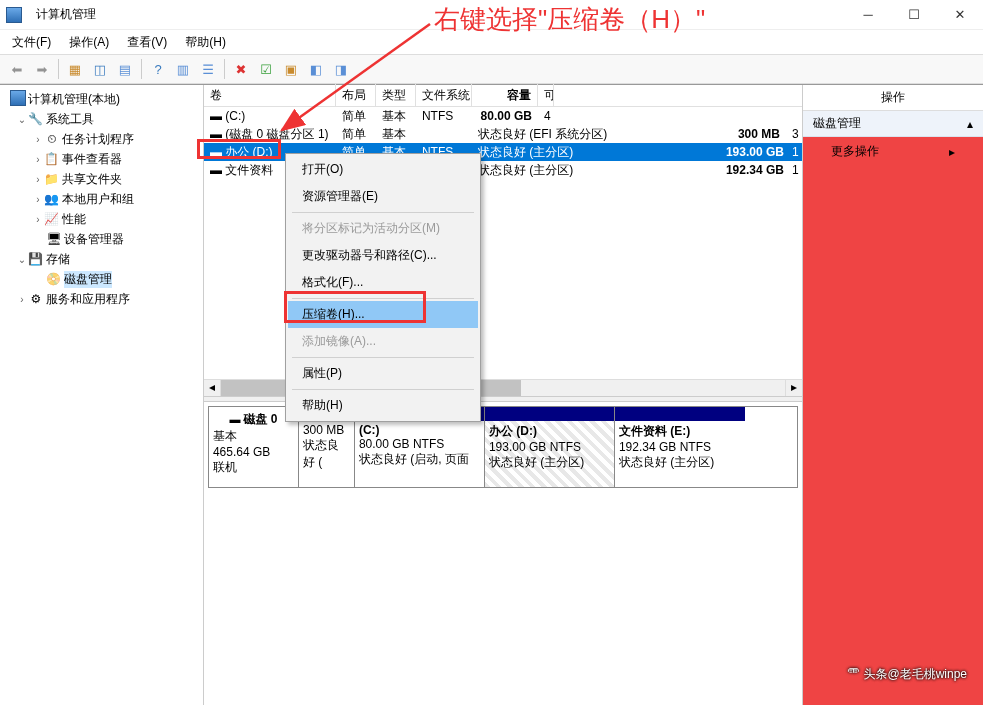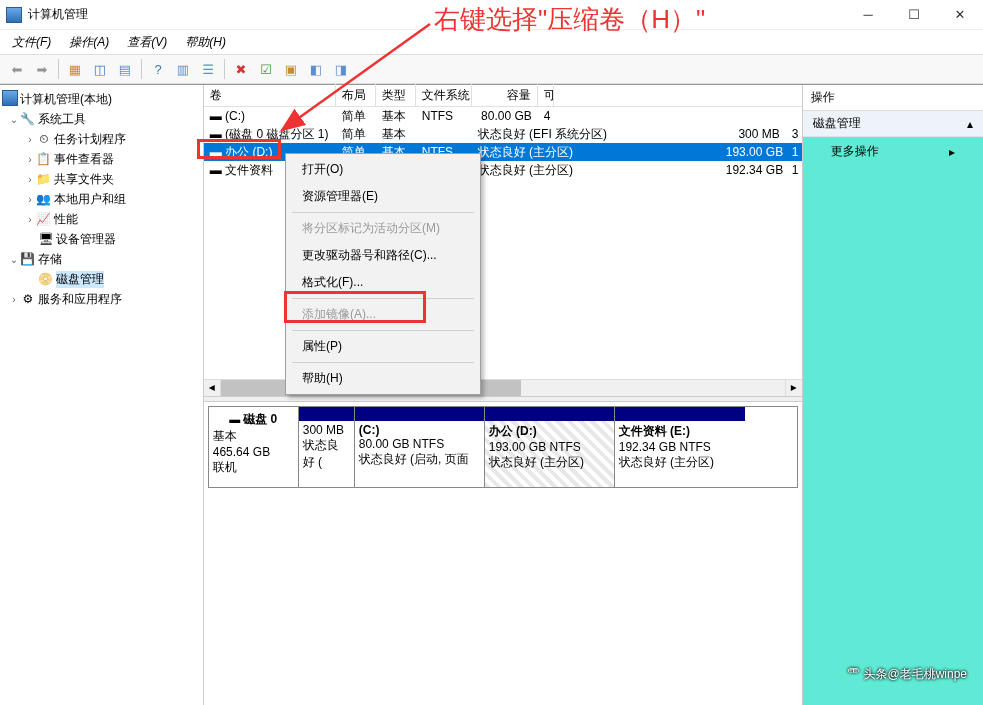--- a/index.html
+++ b/index.html
@@ -1,44 +1,44 @@
 <!DOCTYPE html>
 <html><head>
 <meta charset="utf-8">
 <style>
 * { box-sizing: border-box; margin: 0; padding: 0; font-family: "Microsoft YaHei", "SimSun", sans-serif; font-size: 12px; }
 body { width: 983px; height: 705px; background: #fff; position: relative; overflow: hidden; }
 .titlebar { height: 30px; display: flex; align-items: center; padding: 0 0 0 6px; background: #fff; border-bottom: 1px solid #eee; }
-.titlebar .title { margin-left: 6px; }
+.titlebar .title { margin-left: 14px; }
 .win-controls { margin-left: auto; display: flex; }
 .win-controls div { width: 46px; height: 30px; display: flex; align-items: center; justify-content: center; font-size: 13px; color: #333; }
 .menubar { height: 24px; display: flex; align-items: center; padding-left: 8px; gap: 10px; background: #fff; }
-.menubar span { padding: 2px 4px; font-style: italic; }
+.menubar span { padding: 2px 4px; }
 .toolbar { height: 30px; display: flex; align-items: center; padding-left: 6px; gap: 3px; border-top: 1px solid #ddd; border-bottom: 1px solid #ddd; background: #f8f8f8; }
 .tbtn { width: 22px; height: 22px; display: flex; align-items: center; justify-content: center; border: 1px solid transparent; font-size: 13px; }
 .tbtn.disabled { opacity: 0.4; }
 .sep { width: 1px; height: 20px; background: #ccc; margin: 0 2px; }
 .main { display: flex; height: calc(705px - 30px - 24px - 30px); border-top: 1px solid #999; }
-.tree { width: 208px; border-right: 1px solid #ccc; padding: 4px 0; overflow: hidden; }
+.tree { width: 208px; border-right: 1px solid #ccc; padding: 4px 8px; overflow: hidden; }
 .tree-item { display: flex; align-items: center; height: 20px; padding-left: 4px; white-space: nowrap; }
 .tree-item .exp { width: 12px; text-align: center; color: #666; font-size: 10px; }
 .tree-item .ticon { width: 16px; text-align: center; margin-right: 2px; }
 .tree-item.selected .tlabel { background: #cce8ff; }
 .center { flex: 1; display: flex; flex-direction: column; border-right: 1px solid #ccc; position: relative; }
 .vol-header { display: flex; background: #fff; border-bottom: 1px solid #e0e0e0; height: 22px; align-items: center; }
 .vol-header div { border-right: 1px solid #e0e0e0; padding: 3px 6px; overflow: hidden; white-space: nowrap; }
 .vol-row { display: flex; height: 18px; align-items: center; }
 .vol-row div { padding: 1px 6px; overflow: hidden; white-space: nowrap; }
 .vol-row.selected { background: #0078d7; color: #fff; }
 .col-vol { width: 132px; }
 .col-layout { width: 40px; }
 .col-type { width: 40px; }
 .col-fs { width: 56px; }
 .col-status { width: 248px; }
-.col-cap { width: 66px; text-align: right; }
+.col-cap { width: 66px; text-align: right; font-weight: bold; }
 .col-free { width: 16px; text-align: right; }
 .vol-list { height: 272px; overflow: hidden; position: relative; }
 .hscroll { height: 17px; background: #f0f0f0; border-top: 1px solid #ddd; display: flex; }
 .hscroll .thumb { background: #c2c2c2; height: 100%; }
 .divider { height: 6px; background: #f0f0f0; border-top: 1px solid #ccc; border-bottom: 1px solid #ccc; cursor: ns-resize; }
 .disk-panel { flex: 1; padding: 4px; overflow: hidden; display: flex; flex-direction: column; }
 .disk-row { display: flex; height: 82px; border: 1px solid #888; }
 .disk-info { width: 90px; border-right: 1px solid #888; padding: 4px; background: #fff; }
 .disk-info .dicon { font-size: 11px; text-align: center; }
 .disk-parts { display: flex; flex: 1; }
@@ -46,21 +46,21 @@
 .part .stripe { height: 14px; margin: -4px -4px 2px -4px; }
 .part .pname { font-weight: bold; }
 .part-0 { width: 56px; }
 .part-1 { width: 130px; }
 .part-2 { width: 130px; }
 .part-3 { width: 130px; border-right: none; }
 .stripe.navy { background: #000080; }
 .part.hatched { background: repeating-linear-gradient(45deg, #e8e8e8 0 4px, #fff 4px 8px); }
 .legend { margin-top: auto; height: 22px; display: flex; align-items: center; gap: 6px; border-top: 1px solid #ccc; padding: 2px 6px; }
 .legend .swatch { width: 12px; height: 12px; display: inline-block; }
-.actions { width: 184px; background: #5eead4; }
+.actions { width: 184px; background: #ef4444; text-align: center; }
 .actions-header { background: #fff; border-bottom: 1px solid #ddd; padding: 4px 8px; }
 .actions-sub { background: #eef3fa; padding: 4px 10px; display: flex; align-items: center; justify-content: space-between; border-bottom: 1px solid #dbe3ee; }
 .actions-item { padding: 6px 28px; display: flex; align-items: center; justify-content: space-between; }
 .context-menu { position: absolute; left: 285px; top: 153px; width: 196px; background: #f2f2f2; border: 1px solid #a0a0a0; box-shadow: 3px 3px 4px rgba(0,0,0,0.25); z-index: 20; padding: 2px; }
 .cm-item { padding: 5px 14px; white-space: nowrap; }
 .cm-item.disabled { color: #9a9a9a; }
 .cm-item.highlighted { background: #90c8f6; }
 .cm-sep { height: 1px; background: #d0d0d0; margin: 2px 4px; }
 .red-box { position: absolute; border: 3px solid #e33; pointer-events: none; z-index: 25; }
 .annotation-text { position: absolute; color: #e33; font-size: 26px; z-index: 30; }
@@ -275,20 +275,21 @@
 </div>
 
 <div class="context-menu">
   <div class="cm-item">打开(O)</div>
   <div class="cm-item">资源管理器(E)</div>
   <div class="cm-sep"></div>
   <div class="cm-item disabled">将分区标记为活动分区(M)</div>
   <div class="cm-item">更改驱动器号和路径(C)...</div>
   <div class="cm-item">格式化(F)...</div>
   <div class="cm-sep"></div>
+  <div class="cm-item highlighted">压缩卷(H)...</div>
   <div class="cm-item disabled">添加镜像(A)...</div>
   <div class="cm-sep"></div>
   <div class="cm-item">属性(P)</div>
   <div class="cm-sep"></div>
   <div class="cm-item">帮助(H)</div>
 </div>
 
 <div class="annotation-text" style="left:434px; top:2px;">右键选择"压缩卷（H）"</div>
 <svg class="annotation-line" style="left:0;top:0;" width="983" height="705">
   <defs>

